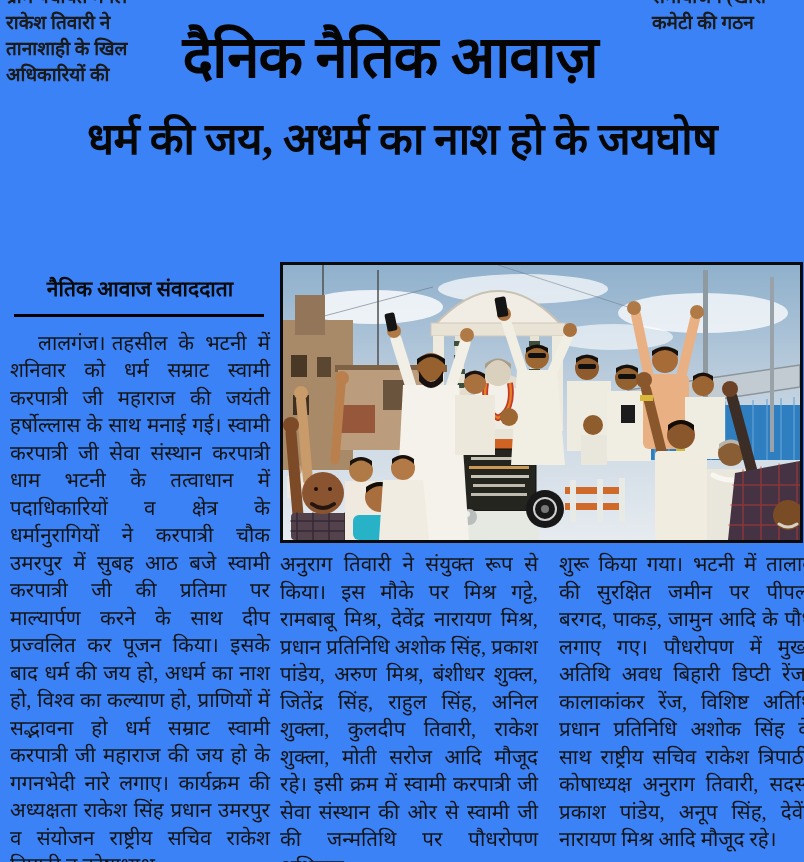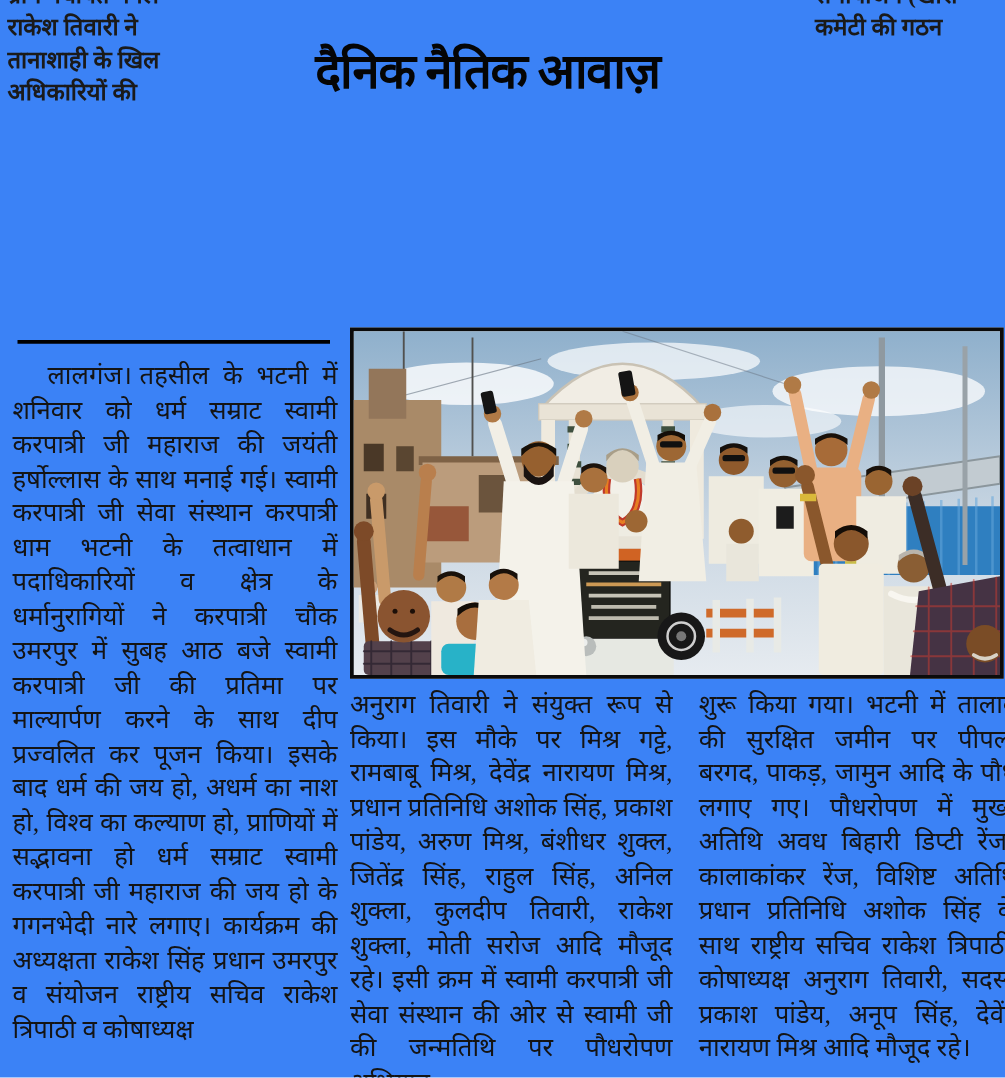--- a/index.html
+++ b/index.html
@@ -8,21 +8,21 @@
   .page { position:relative; width:804px; height:862px; background:#3b82f6; }
 
   
   .top-strip { position:absolute; left:0; top:0; width:804px; height:104px; overflow:hidden; }
   .frag { position:absolute; top:-16px; font-size:19px; line-height:26px; font-weight:600;
           color:#1a1a1a; white-space:nowrap; }
   .frag-left  { left:6px;  width:120px; }
   .frag-right { left:652px; width:152px; }
   .masthead { position:absolute; left:110px; top:6px; width:560px; height:96px;
               display:flex; align-items:center; justify-content:center;
-              font-size:39px; font-weight:800; letter-spacing:-1px; color:#050505; }
+              font-size:58px; font-weight:800; letter-spacing:-1px; color:#050505; }
 
   
   .headline { position:absolute; left:0; top:108px; width:804px; text-align:center;
               font-weight:800; font-size:44px; line-height:63px; color:#070707;
               letter-spacing:-0.5px; }
 
   
   .photo { position:absolute; left:280px; top:262px; width:523px; height:281px;
            border:3px solid #0b0b0b; background:#cfd9e2; }
   .photo svg { display:block; width:100%; height:100%; }
@@ -54,23 +54,25 @@
       <div>अधिकारियों की</div>
     </div>
     <div class="masthead">दैनिक नैतिक आवाज़</div>
     <div class="frag frag-right">
       <div>समायोजन (खारी</div>
       <div>कमेटी की गठन</div>
     </div>
   </div>
 
   <div class="headline">
+    <div>धर्म की जय, अधर्म का नाश हो के जयघोष</div>
   </div>
 
   <div class="col col-left">
+    <div class="byline">नैतिक आवाज संवाददाता</div>
     <div class="byline-rule"></div>
     <p class="lead-par"><span class="dateline">लालगंज।</span><span>तहसील के भटनी में शनिवार को धर्म सम्राट स्वामी करपात्री जी महाराज की जयंती हर्षोल्लास के साथ मनाई गई। स्वामी करपात्री जी सेवा संस्थान करपात्री धाम भटनी के तत्वाधान में पदाधिकारियों व क्षेत्र के धर्मानुरागियों ने करपात्री चौक उमरपुर में सुबह आठ बजे स्वामी करपात्री जी की प्रतिमा पर माल्यार्पण करने के साथ दीप प्रज्वलित कर पूजन किया। इसके बाद धर्म की जय हो, अधर्म का नाश हो, विश्व का कल्याण हो, प्राणियों में सद्भावना हो धर्म सम्राट स्वामी करपात्री जी महाराज की जय हो के गगनभेदी नारे लगाए। कार्यक्रम की अध्यक्षता राकेश सिंह प्रधान उमरपुर व संयोजन राष्ट्रीय सचिव राकेश त्रिपाठी व कोषाध्यक्ष</span></p>
   </div>
 
   <div class="photo">
     <svg viewBox="0 0 517 275" preserveAspectRatio="none">
       <defs>
         <linearGradient id="sky" x1="0" y1="0" x2="0" y2="1">
           <stop offset="0" stop-color="#8fb0cc"></stop>
           <stop offset="0.55" stop-color="#c9d6e2"></stop>

